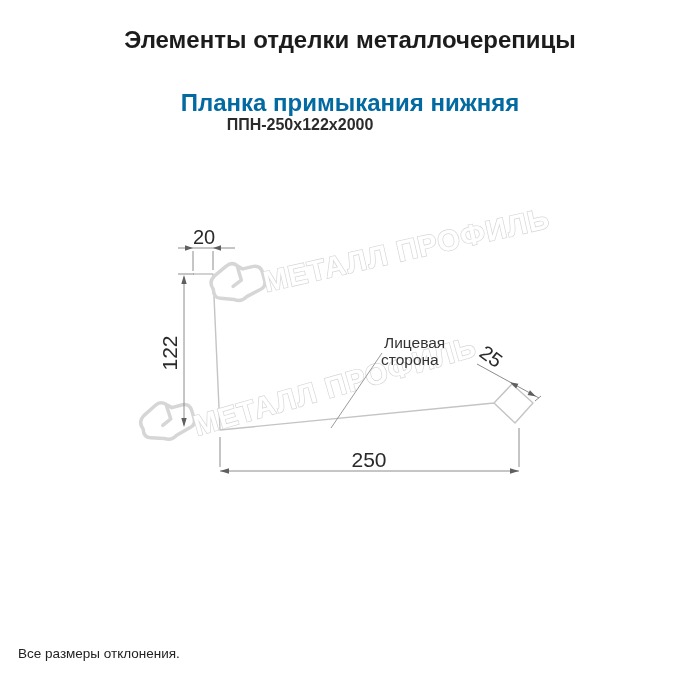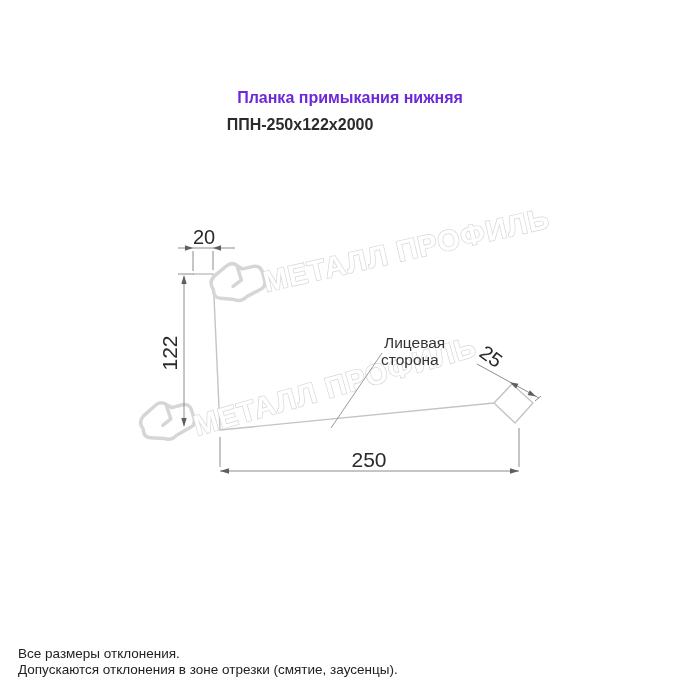--- a/index.html
+++ b/index.html
@@ -8,21 +8,21 @@
     font-family:"Liberation Sans", sans-serif; overflow:hidden;
   }
   #canvas { position:absolute; left:0; top:0; width:700px; height:700px; }
 
   .page-title {
     position:absolute; left:0; top:26px; width:700px; text-align:center;
     font-size:24px; font-weight:bold; color:#1c1c1c;
   }
   .page-subtitle {
     position:absolute; left:0; top:89px; width:700px; text-align:center;
-    font-size:16px; font-weight:bold; color:#6d28d9;
+    font-size:24px; font-weight:bold; color:#0369a1;
   }
   .page-model {
     position:absolute; left:0; top:116px; width:600px; text-align:center;
     font-size:16px; font-weight:bold; color:#2b2b2b;
   }
 
   svg.drawing { position:absolute; left:0; top:0; }
   svg text { font-family:"Liberation Sans", sans-serif; }
 
   .dim-text { font-size:21px; fill:#2a2a2a; }
@@ -44,20 +44,21 @@
   .footer-notes {
     position:absolute; left:18px; top:646px; font-size:13.5px;
     color:#222222; line-height:16px;
   }
 </style>
 </head>
 <body>
 
 <div id="canvas">
 
+  <div class="page-title">Элементы отделки металлочерепицы</div>
   <div class="page-subtitle">Планка примыкания нижняя</div>
   <div class="page-model">ППН-250х122х2000</div>
 
   <svg class="drawing" width="700" height="700" viewBox="0 0 700 700">
 
     <defs>
       <path id="mp-logo" d="M4,24 Q0,16 7,11 L20,3 Q26,-1 31,4 L36,8 L47,7 Q54,7 55,14 L56,22 Q57,29 50,31 L36,36 Q30,41 23,37 L10,34 Q3,33 4,24 Z
                M31,5 L33,19 L24,24"></path>
     </defs>
 
@@ -114,16 +115,15 @@
 
     <g>
       <line class="leader" x1="331" y1="428" x2="382" y2="353"></line>
       <text class="label-text" x="384" y="348">Лицевая</text>
       <text class="label-text" x="381" y="365">сторона</text>
     </g>
   </svg>
 
   <div class="footer-notes">
     <div>Все размеры отклонения.</div>
-    <div>Допускаются отклонения в зоне отрезки (смятие, заусенцы).</div>
   </div>
 
 </div>
 
 </body></html>

